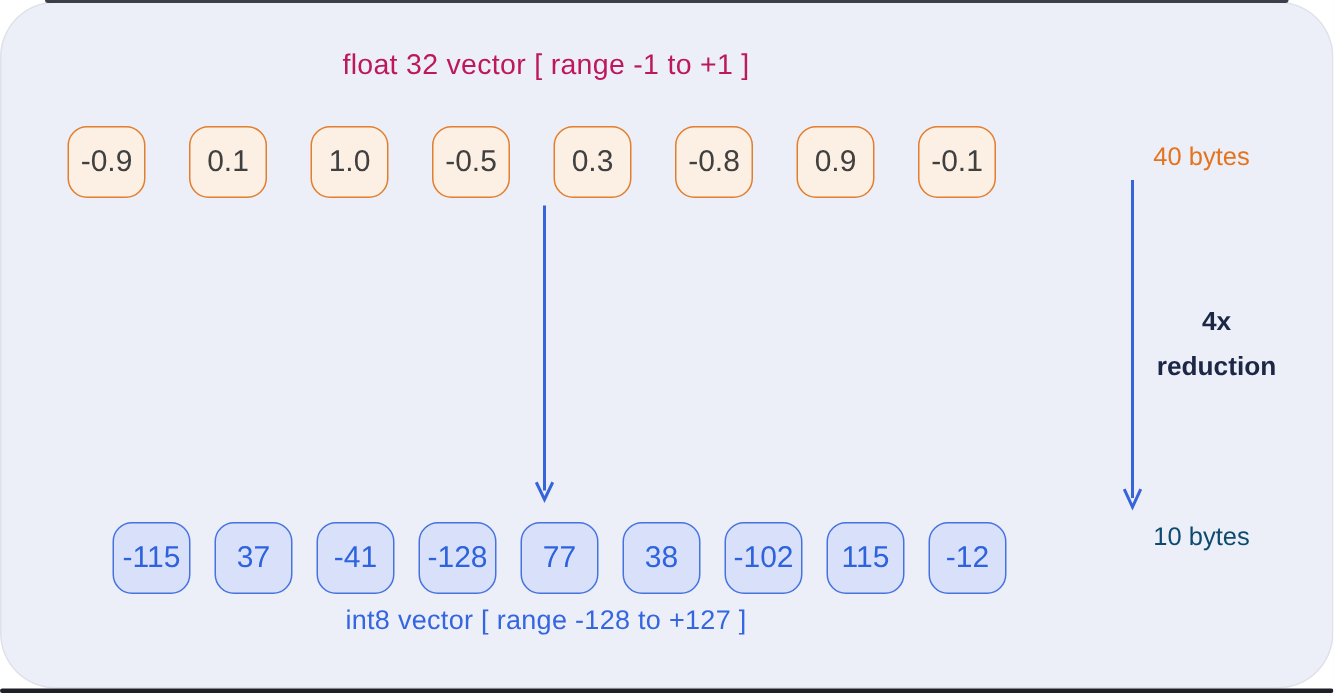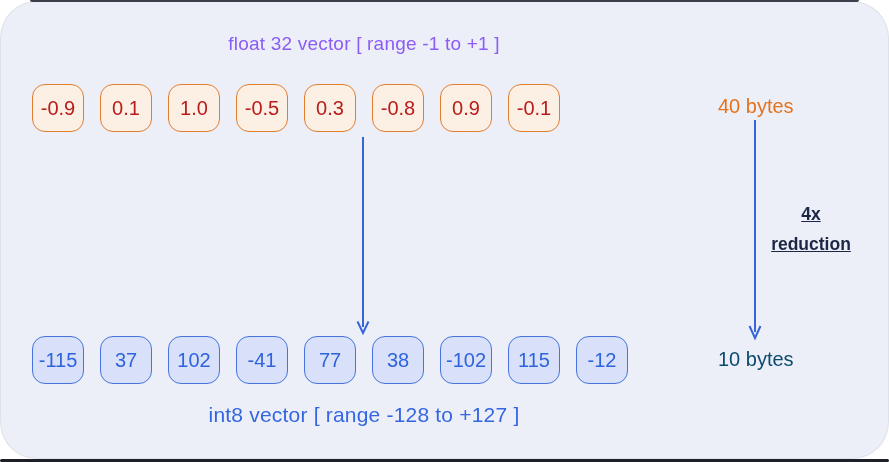--- a/index.html
+++ b/index.html
@@ -22,64 +22,65 @@
   .panel {
     position: absolute;
     left: 1px; top: 2px; right: 1px; bottom: 4px;
     background: #ECEFF8;
     border-radius: 36px;
     box-shadow: 0 0 0 1px rgba(160,168,190,0.35);
   }
   .title-top {
     position: absolute; left: 32px; top: 33px; width: 664px;
     text-align: center;
-    font-size: 19px; color: #8b5cf6; letter-spacing: 0.2px;
+    font-size: 19px; color: #be185d; letter-spacing: 0.2px;
   }
   .title-bottom {
     position: absolute; left: 32px; top: 403px; width: 664px;
     text-align: center;
-    font-size: 21px; color: #3566E2; letter-spacing: 0.2px;
+    font-size: 18px; color: #3566E2; letter-spacing: 0.2px;
   }
   .vector-row {
     position: absolute; left: 32px; display: flex; gap: 16px;
   }
   .row-float { top: 84px; }
-  .row-int   { top: 336px; }
+  .row-int   { top: 348px; margin-left: 43px; }
   .cell {
     width: 52px; height: 48px;
     border-radius: 13px;
     display: flex; align-items: center; justify-content: center;
     font-size: 20px;
     box-sizing: border-box;
   }
   .cell-float {
     background: #FCEFE3;
     border: 1.6px solid #E27E2E;
-    color: #b91c1c;
+    color: #404040;
+    margin-left: 13px;
   }
   .cell-int {
     background: #D8E1F9;
     border: 1.6px solid #4673DE;
     color: #2E63DD;
   }
   .size-label {
-    position: absolute; left: 718px; width: 100px;
-    font-size: 20px;
+    position: absolute; left: 751px; width: 100px;
+    font-size: 17px;
+    text-align: center;
   }
   .size-label-top { top: 95px; color: #E5731D; }
   .size-label-bottom { top: 348px; color: #0c4a6e; }
   .arrow-svg { position: absolute; }
   .arrow-center { left: 356px; top: 136px; }
   .arrow-right  { left: 748px; top: 120px; }
   .reduction-text {
     position: absolute; left: 750px; top: 199px; width: 122px;
     text-align: center;
     font-size: 17.5px; font-weight: bold; color: #1B2744;
     line-height: 30px;
-    text-decoration: underline;
   }
 </style>
 </head>
 <body>
 
 <div class="screen">
 
   <div class="panel"></div>
 
   <div class="edge-strip-top"></div>
@@ -111,22 +112,22 @@
   </svg>
 
   <div class="reduction-text">
     <div>4x</div>
     <div>reduction</div>
   </div>
 
   <div class="vector-row row-int">
       <div class="cell cell-int">-115</div>
       <div class="cell cell-int">37</div>
-      <div class="cell cell-int">102</div>
       <div class="cell cell-int">-41</div>
+      <div class="cell cell-int">-128</div>
       <div class="cell cell-int">77</div>
       <div class="cell cell-int">38</div>
       <div class="cell cell-int">-102</div>
       <div class="cell cell-int">115</div>
       <div class="cell cell-int">-12</div>
     </div>
 
   <div class="size-label size-label-bottom">10 bytes</div>
 
   <div class="title-bottom">int8 vector [ range -128 to +127 ]</div>

